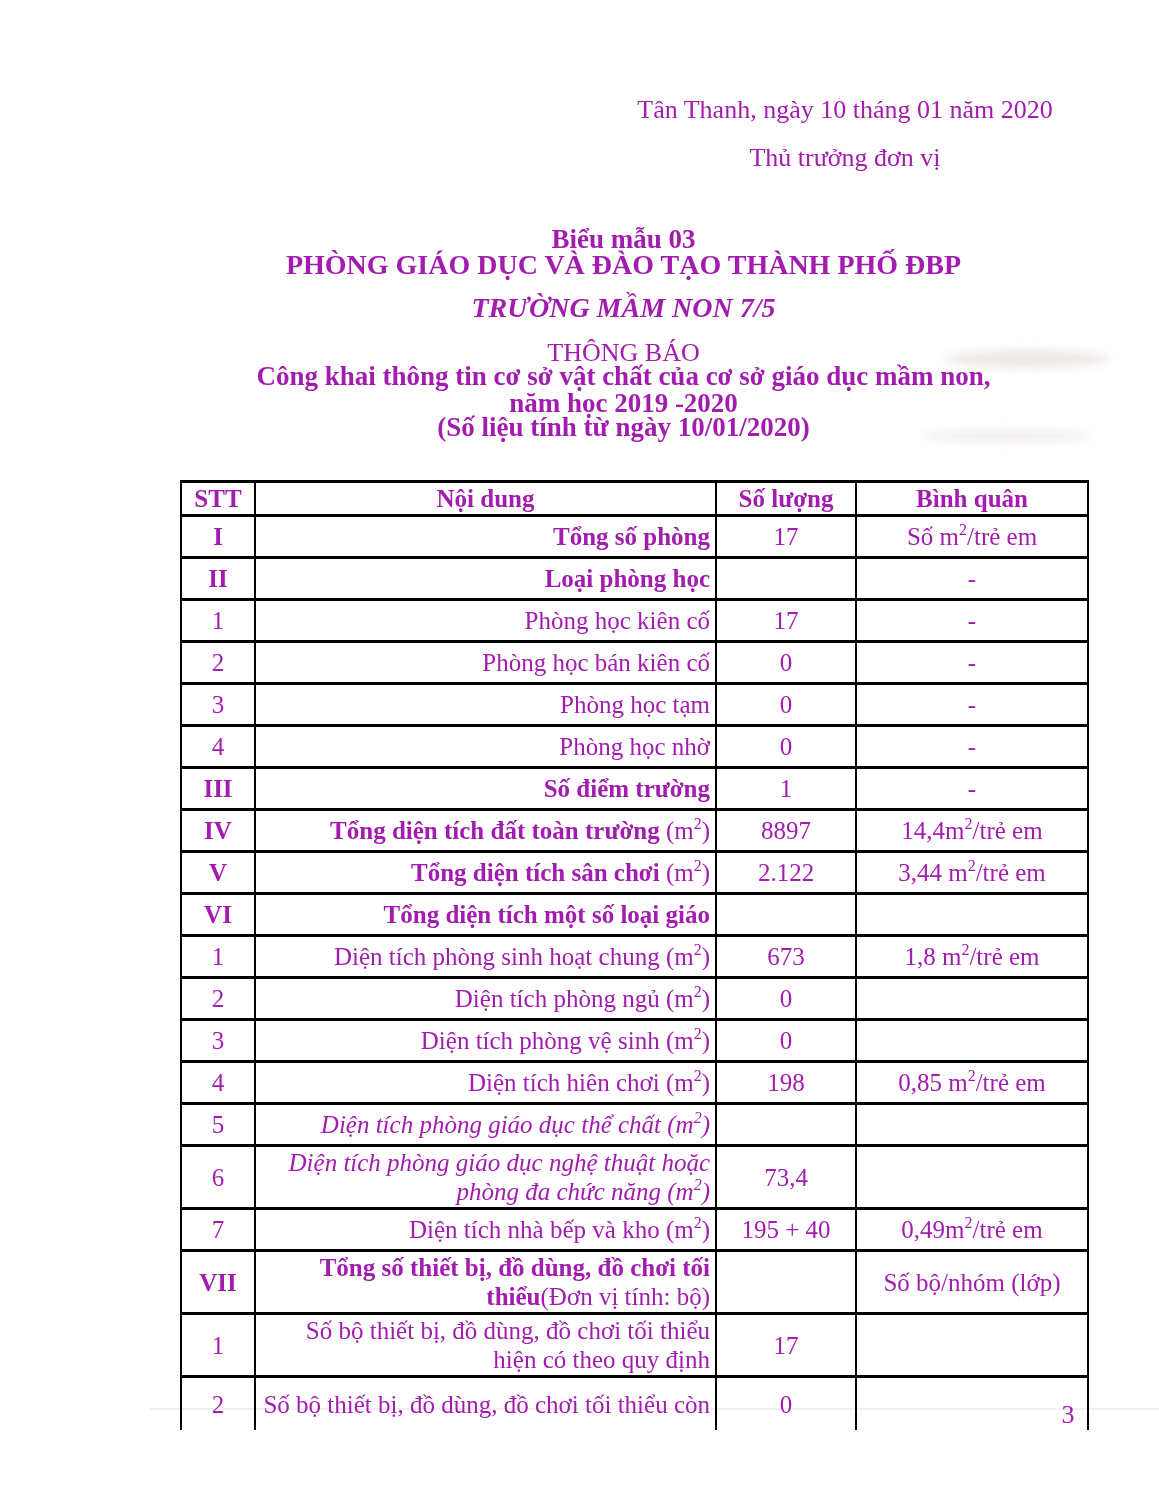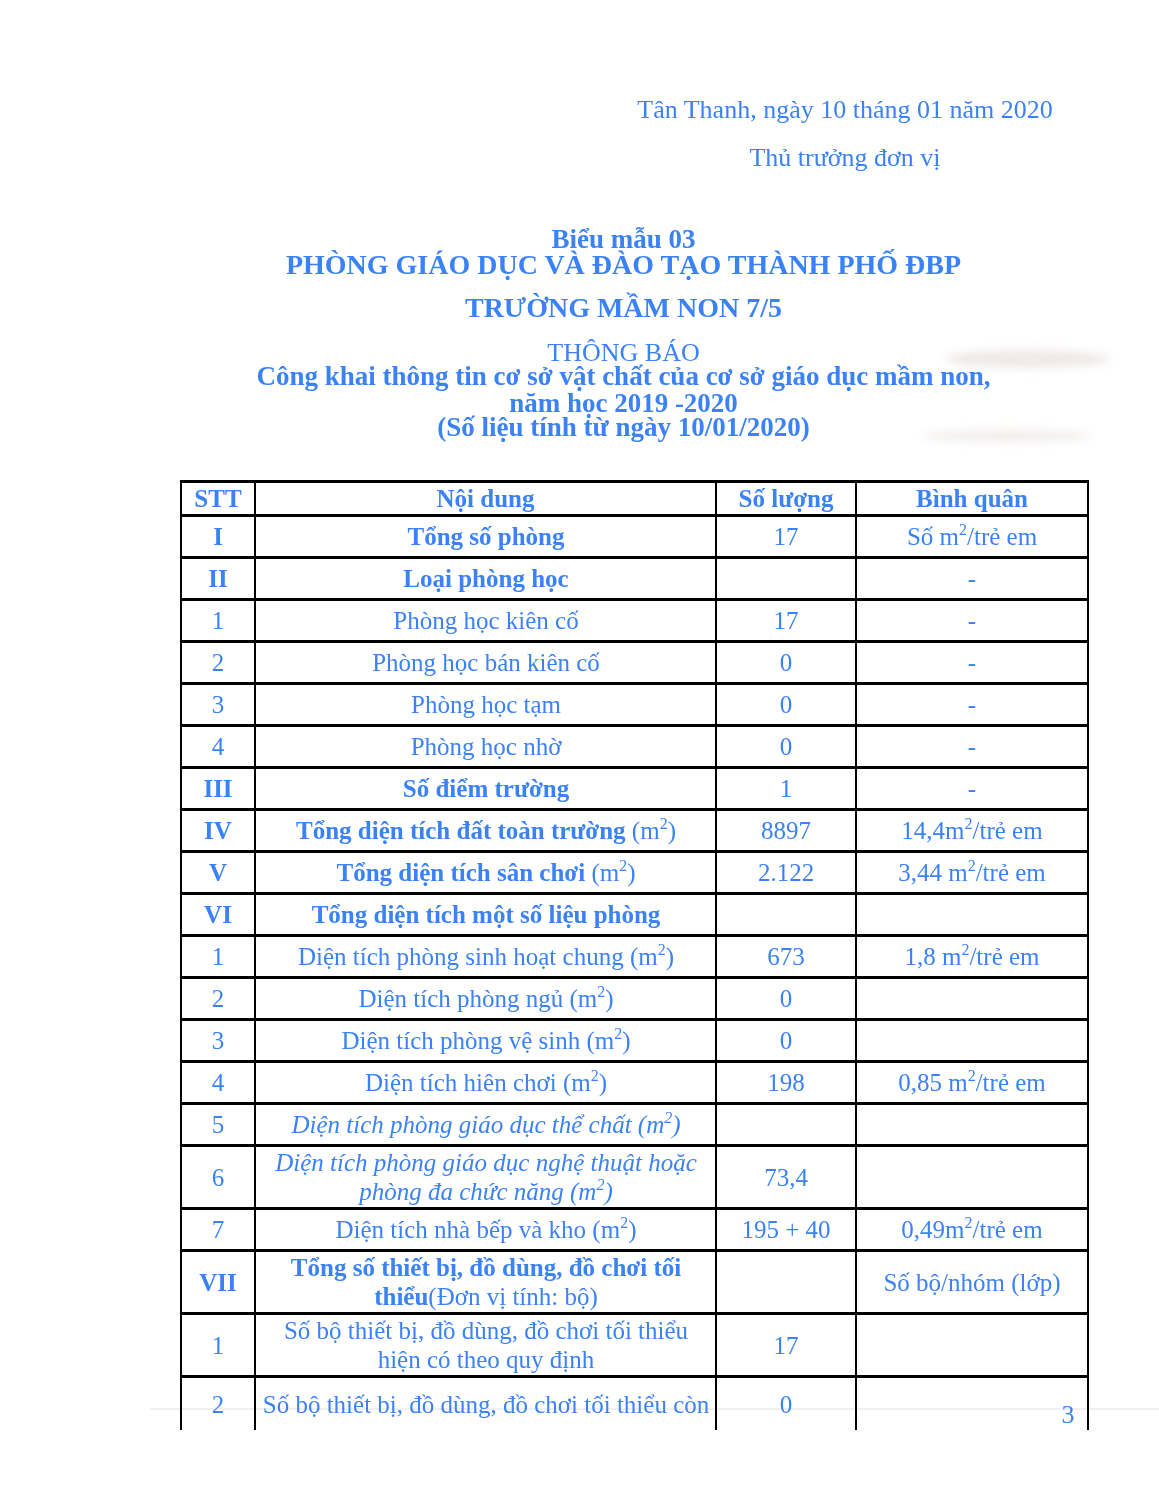--- a/index.html
+++ b/index.html
@@ -1,47 +1,47 @@
 <!DOCTYPE html>
 <html><head>
 <meta charset="utf-8">
 <style>
   html,body { margin:0; padding:0; background:#888; }
   .page {
     position:relative; width:1159px; height:1500px; margin:0 auto;
-    background:#ffffff; color:#3b82f6;
+    background:#ffffff; color:#a21caf;
     font-family:"Liberation Serif","DejaVu Serif",serif;
     overflow:hidden;
   }
   .abs { position:absolute; }
   .ctr { text-align:center; }
 
   .date-line   { top:95px;  left:535px; width:620px; font-size:26px; }
   .signer      { top:143px; left:535px; width:620px; font-size:26px; }
 
   .form-label  { top:208px; left:170px; width:907px; font-size:27px; font-weight:bold;margin-top:16px; }
   .dept        { top:249px; left:120px; width:1007px; font-size:28px; font-weight:bold; }
-  .school      { top:292px; left:170px; width:907px; font-size:28px; font-weight:bold; }
+  .school      { top:292px; left:170px; width:907px; font-size:28px; font-weight:bold;font-style:italic; }
   .notice-title{ top:338px; left:170px; width:907px; font-size:26px; font-weight:normal; }
   .notice-sub  { left:120px; width:1007px; font-size:27px; font-weight:bold; }
   .l1 { top:361px; } .l2 { top:388px; } .l3 { top:412px; }
 
   .table-wrap { position:absolute; top:480px; left:170px; width:915px; }
   table { border-collapse:collapse; table-layout:fixed; width:907px;margin-left:10px; }
   th, td {
     border:2px solid #000;
     border-top-width:3px; border-bottom-width:3px;
     font-size:25px; vertical-align:middle;
     padding:1px 3px; line-height:29px;
     overflow:hidden;
   }
   th { height:28px; font-weight:bold; text-align:center; }
   td { height:37px; }
   td.c { text-align:center; }
-  td.label { text-align:center; padding-left:6px; padding-right:5px; }
+  td.label { text-align:right; padding-left:6px; padding-right:5px; }
   td.bold { font-weight:bold; }
   tr.cut td { border-bottom:0; height:50px; }
   sup.sq { font-size:16px; line-height:0; position:relative; top:-1px; vertical-align:super; }
   .seg-b { font-weight:bold; }
   .seg-i { font-style:italic; }
 
   .page-number { top:1400px; left:1046px; width:44px; font-size:26px; }
 
   .artifact { position:absolute; border-radius:50%; filter:blur(4px); }
   .a1 { top:350px; left:945px; width:165px; height:18px; background:rgba(214,198,192,0.38); }
@@ -134,21 +134,21 @@
             <td class="c"><span class="">14,4m</span><sup class="sq">2</sup><span class="">/trẻ em</span></td>
           </tr>
           <tr>
             <td class="c bold">V</td>
             <td class="label"><span class="seg-b ">Tổng diện tích sân chơi </span><span class="">(m</span><sup class="sq">2</sup><span class="">)</span></td>
             <td class="c">2.122</td>
             <td class="c"><span class="">3,44 m</span><sup class="sq">2</sup><span class="">/trẻ em</span></td>
           </tr>
           <tr>
             <td class="c bold">VI</td>
-            <td class="label"><span class="seg-b ">Tổng diện tích một số liệu phòng</span></td>
+            <td class="label"><span class="seg-b ">Tổng diện tích một số loại giáo</span></td>
             <td class="c"></td>
             <td class="c"></td>
           </tr>
           <tr>
             <td class="c">1</td>
             <td class="label"><span class="">Diện tích phòng sinh hoạt chung (m</span><sup class="sq">2</sup><span class="">)</span></td>
             <td class="c">673</td>
             <td class="c"><span class="">1,8 m</span><sup class="sq">2</sup><span class="">/trẻ em</span></td>
           </tr>
           <tr>

